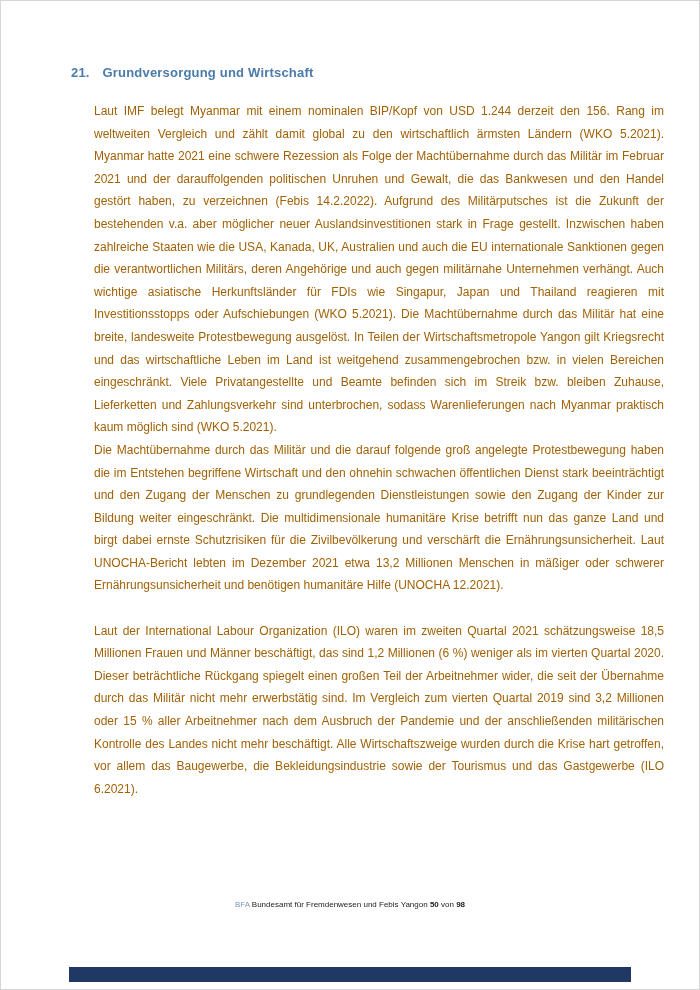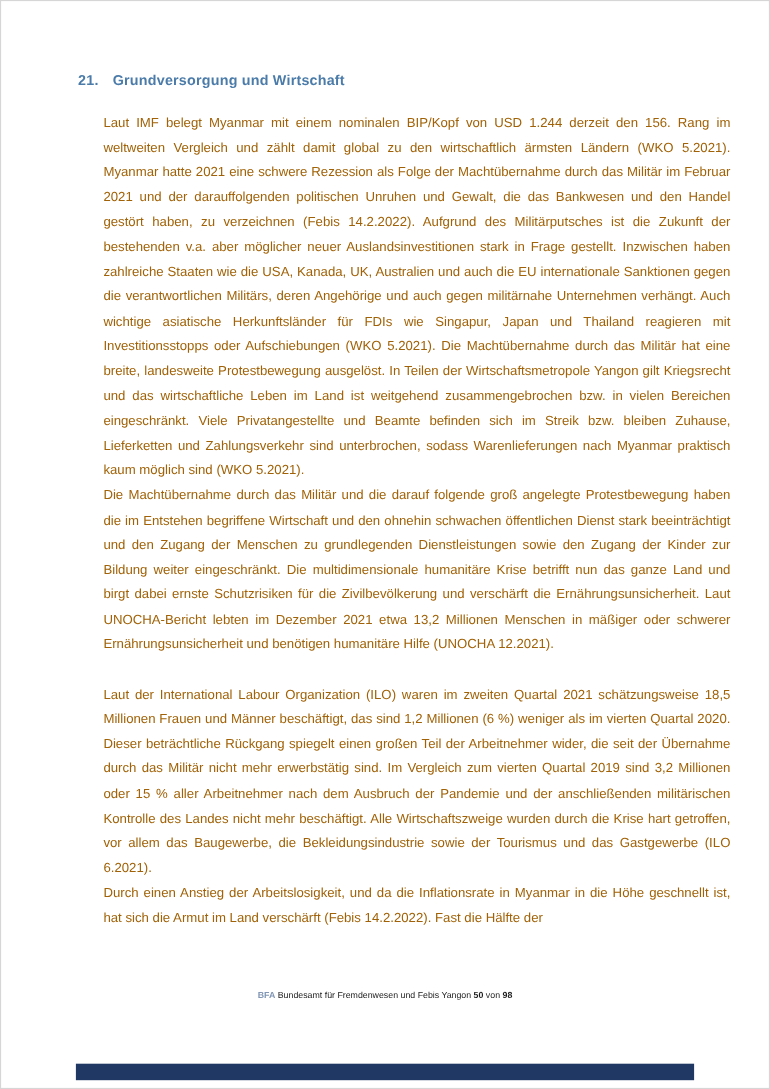--- a/index.html
+++ b/index.html
@@ -45,21 +45,21 @@
     top: 899px;
     left: 0;
     width: 100%;
     text-align: center;
     font-size: 8px;
     color: #1c1c1c;
     white-space: nowrap;
   }
   .footer .abbr {
     color: var(--footer-abbr-color, #8096b4);
-    font-weight: bold;
+    font-weight: normal;
   }
   .footer .bold { font-weight: bold; }
   .footer-bar {
     position: absolute;
     top: 966px;
     left: 68px;
     right: 68px;
     height: 15px;
     background: var(--footer-bar-color, #1f3864);
   }
@@ -72,21 +72,20 @@
   <h2 class="heading">
     <span>21.</span>
     <span class="heading-title">Grundversorgung und Wirtschaft</span>
   </h2>
 
   <div class="body">
     <p class="para">Laut IMF belegt Myanmar mit einem nominalen BIP/Kopf von USD 1.244 derzeit den 156. Rang im weltweiten Vergleich und zählt damit global zu den wirtschaftlich ärmsten Ländern (WKO 5.2021). Myanmar hatte 2021 eine schwere Rezession als Folge der Machtübernahme durch das Militär im Februar 2021 und der darauffolgenden politischen Unruhen und Gewalt, die das Bankwesen und den Handel gestört haben, zu verzeichnen (Febis 14.2.2022). Aufgrund des Militärputsches ist die Zukunft der bestehenden v.a. aber möglicher neuer Auslandsinvestitionen stark in Frage gestellt. Inzwischen haben zahlreiche Staaten wie die USA, Kanada, UK, Australien und auch die EU internationale Sanktionen gegen die verantwortlichen Militärs, deren Angehörige und auch gegen militärnahe Unternehmen verhängt. Auch wichtige asiatische Herkunftsländer für FDIs wie Singapur, Japan und Thailand reagieren mit Investitionsstopps oder Aufschiebungen (WKO 5.2021). Die Machtübernahme durch das Militär hat eine breite, landesweite Protestbewegung ausgelöst. In Teilen der Wirtschaftsmetropole Yangon gilt Kriegsrecht und das wirtschaftliche Leben im Land ist weitgehend zusammengebrochen bzw. in vielen Bereichen eingeschränkt. Viele Privatangestellte und Beamte befinden sich im Streik bzw. bleiben Zuhause, Lieferketten und Zahlungsverkehr sind unterbrochen, sodass Warenlieferungen nach Myanmar praktisch kaum möglich sind (WKO 5.2021).</p>
     <p class="para">Die Machtübernahme durch das Militär und die darauf folgende groß angelegte Protestbewegung haben die im Entstehen begriffene Wirtschaft und den ohnehin schwachen öffentlichen Dienst stark beeinträchtigt und den Zugang der Menschen zu grundlegenden Dienstleistungen sowie den Zugang der Kinder zur Bildung weiter eingeschränkt. Die multidimensionale humanitäre Krise betrifft nun das ganze Land und birgt dabei ernste Schutzrisiken für die Zivilbevölkerung und verschärft die Ernährungsunsicherheit. Laut UNOCHA-Bericht lebten im Dezember 2021 etwa 13,2 Millionen Menschen in mäßiger oder schwerer Ernährungsunsicherheit und benötigen humanitäre Hilfe (UNOCHA 12.2021).</p>
     <div class="blank-line"></div>
     <p class="para">Laut der International Labour Organization (ILO) waren im zweiten Quartal 2021 schätzungsweise 18,5 Millionen Frauen und Männer beschäftigt, das sind 1,2 Millionen (6 %) weniger als im vierten Quartal 2020. Dieser beträchtliche Rückgang spiegelt einen großen Teil der Arbeitnehmer wider, die seit der Übernahme durch das Militär nicht mehr erwerbstätig sind. Im Vergleich zum vierten Quartal 2019 sind 3,2 Millionen oder 15 % aller Arbeitnehmer nach dem Ausbruch der Pandemie und der anschließenden militärischen Kontrolle des Landes nicht mehr beschäftigt. Alle Wirtschaftszweige wurden durch die Krise hart getroffen, vor allem das Baugewerbe, die Bekleidungsindustrie sowie der Tourismus und das Gastgewerbe (ILO 6.2021).</p>
-    <p class="para">Durch einen Anstieg der Arbeitslosigkeit, und da die Inflationsrate in Myanmar in die Höhe geschnellt ist, hat sich die Armut im Land verschärft (Febis 14.2.2022). Fast die Hälfte der</p>
   </div>
 
   <div class="footer">
     <span class="abbr">BFA</span>
     <span>Bundesamt für Fremdenwesen und Febis</span>
     <span>Yangon</span>
     <span class="bold">50</span>
     <span>von</span>
     <span class="bold">98</span>
   </div>

